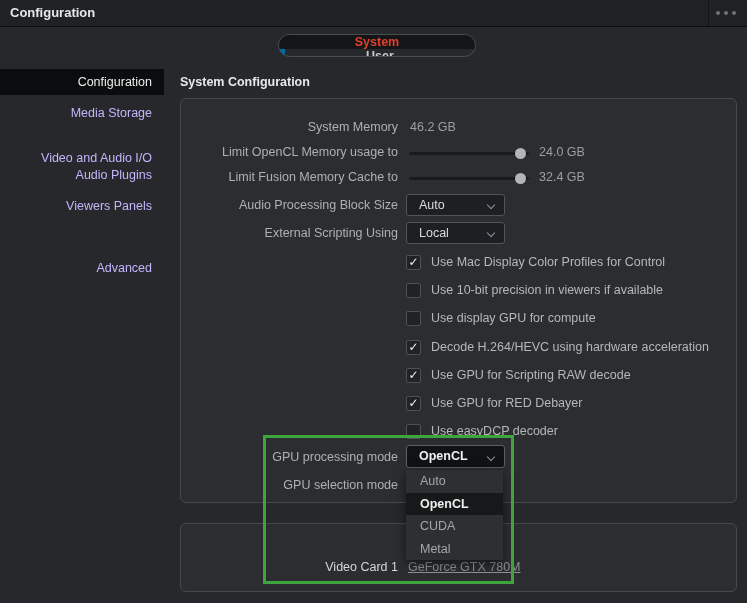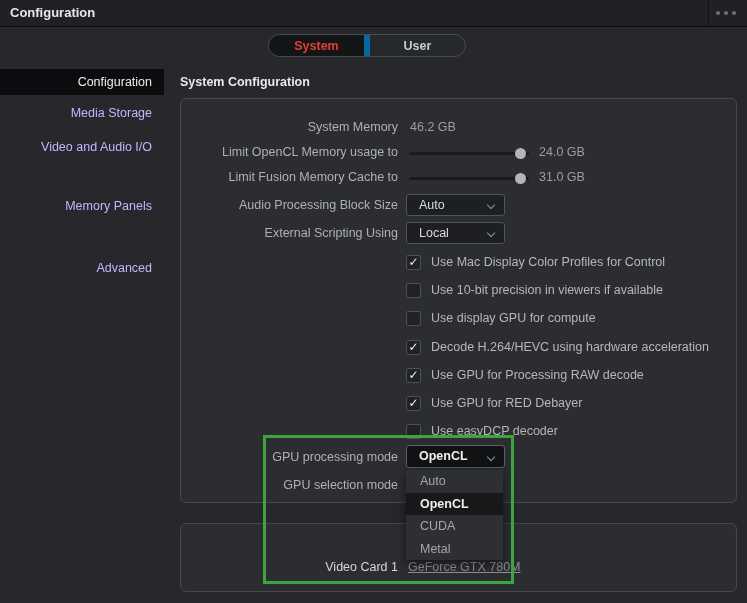--- a/index.html
+++ b/index.html
@@ -21,22 +21,22 @@
   .titlebar .divider {
     position:absolute; left:708px; top:0; width:1px; height:26px; background:#121416;
   }
   .overflow-menu {
     position:absolute; right:6px; top:0; height:26px; width:30px;
     display:flex; align-items:center; justify-content:center; gap:4px; cursor:pointer;
   }
   .overflow-menu .dot { width:4px; height:4px; border-radius:50%; background:#6f7173; }
   
   .tab-pill {
-    position:absolute; left:268px; top:34px; width:198px; height:23px;
-    border:1px solid #4b4e51; border-radius:12px; display:flex; overflow:hidden;
+    position:absolute; left:278px; top:34px; width:198px; height:23px;
+    border:1px solid #4b4e51; border-radius:12px; display:flex; overflow:hidden;flex-direction:column;
   }
   .tab-seg {
     flex:1; display:flex; align-items:center; justify-content:center;
     color:#c9cacb; font-weight:bold; cursor:pointer;
   }
   .tab-seg.active { background:#131517; color:#e0402f; }
   .tab-seg + .tab-seg { border-left:6px solid #0369a1; }
   
   .side-item {
     position:absolute; left:0; width:164px; height:26px;
@@ -129,22 +129,23 @@
     </div>
   </div>
 
   <div class="tab-pill">
     <div class="tab-seg active">System</div>
     <div class="tab-seg">User</div>
   </div>
 
   <div class="side-item selected" style="top:69px">Configuration</div>
   <div class="side-item" style="top:100px">Media Storage</div>
-  <div class="side-item" style="top:134px">Video and Audio I/O</div>
-  <div class="side-item" style="top:193px">Memory Panels</div>
+  <div class="side-item" style="top:145px">Video and Audio I/O</div>
+  <div class="side-item" style="top:162px">Audio Plugins</div>
+  <div class="side-item" style="top:193px">Viewers Panels</div>
   <div class="side-item" style="top:255px">Advanced</div>
 
   <div class="heading">System Configuration</div>
 
   <div class="panel" id="panel1"></div>
   <div class="panel" id="panel2"></div>
 
   <div class="flabel" style="top:120px">System Memory</div>
   <div class="fvalue" style="left:410px; top:120px">46.2 GB</div>
 
@@ -153,21 +154,21 @@
     <div class="track"></div>
     <div class="handle" style="left:106px"></div>
   </div>
   <div class="fvalue" style="left:539px; top:145px">24.0 GB</div>
 
   <div class="flabel" style="top:170px">Limit Fusion Memory Cache to</div>
   <div class="slider" style="top:170px">
     <div class="track"></div>
     <div class="handle" style="left:106px"></div>
   </div>
-  <div class="fvalue" style="left:539px; top:170px">31.0 GB</div>
+  <div class="fvalue" style="left:539px; top:170px">32.4 GB</div>
 
   <div class="flabel" style="top:198px">Audio Processing Block Size</div>
   <div class="dropdown" style="top:194px">
     <span>Auto</span>
     <span class="chevron"></span>
   </div>
 
   <div class="flabel" style="top:226px">External Scripting Using</div>
   <div class="dropdown" style="top:222px">
     <span>Local</span>
@@ -195,21 +196,21 @@
   <div class="cbrow checked" style="top:339px">
     <span class="cbbox">
         <span class="check">✓</span>
       </span>
     <span class="cblabel">Decode H.264/HEVC using hardware acceleration</span>
   </div>
   <div class="cbrow checked" style="top:367px">
     <span class="cbbox">
         <span class="check">✓</span>
       </span>
-    <span class="cblabel">Use GPU for Processing RAW decode</span>
+    <span class="cblabel">Use GPU for Scripting RAW decode</span>
   </div>
   <div class="cbrow checked" style="top:395px">
     <span class="cbbox">
         <span class="check">✓</span>
       </span>
     <span class="cblabel">Use GPU for RED Debayer</span>
   </div>
   <div class="cbrow" style="top:423px">
     <span class="cbbox">
         <span class="check">✓</span>

